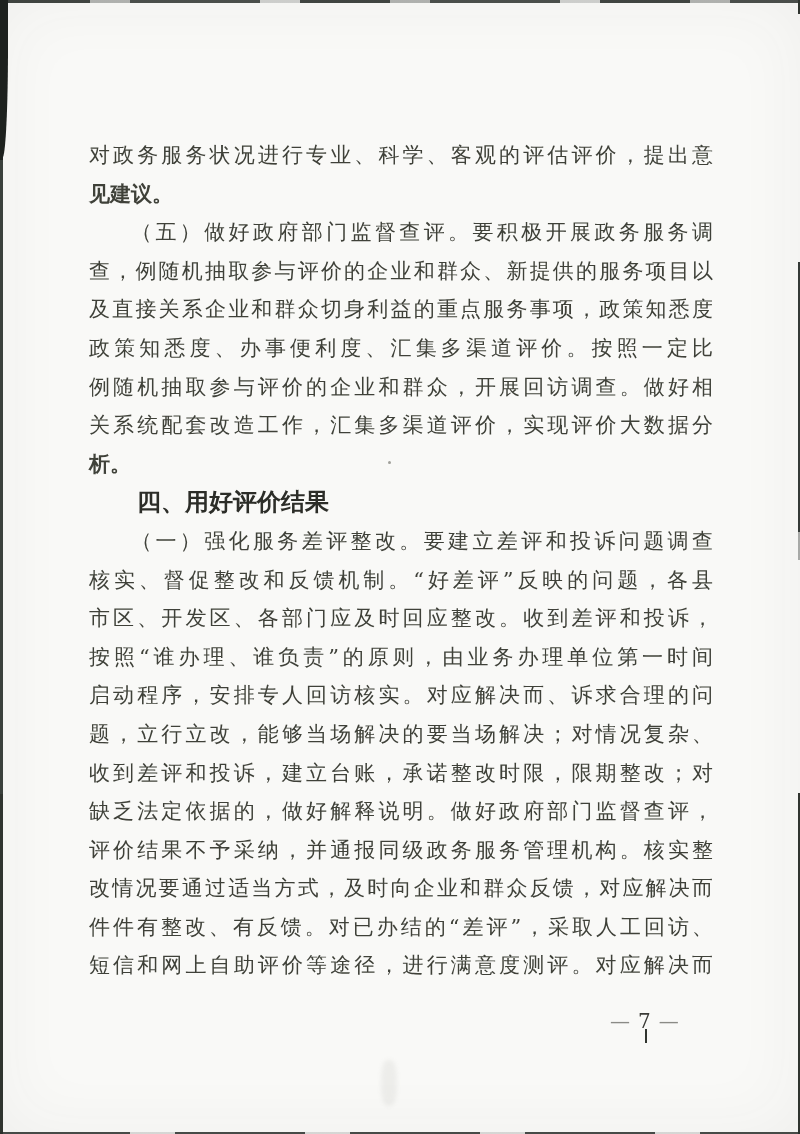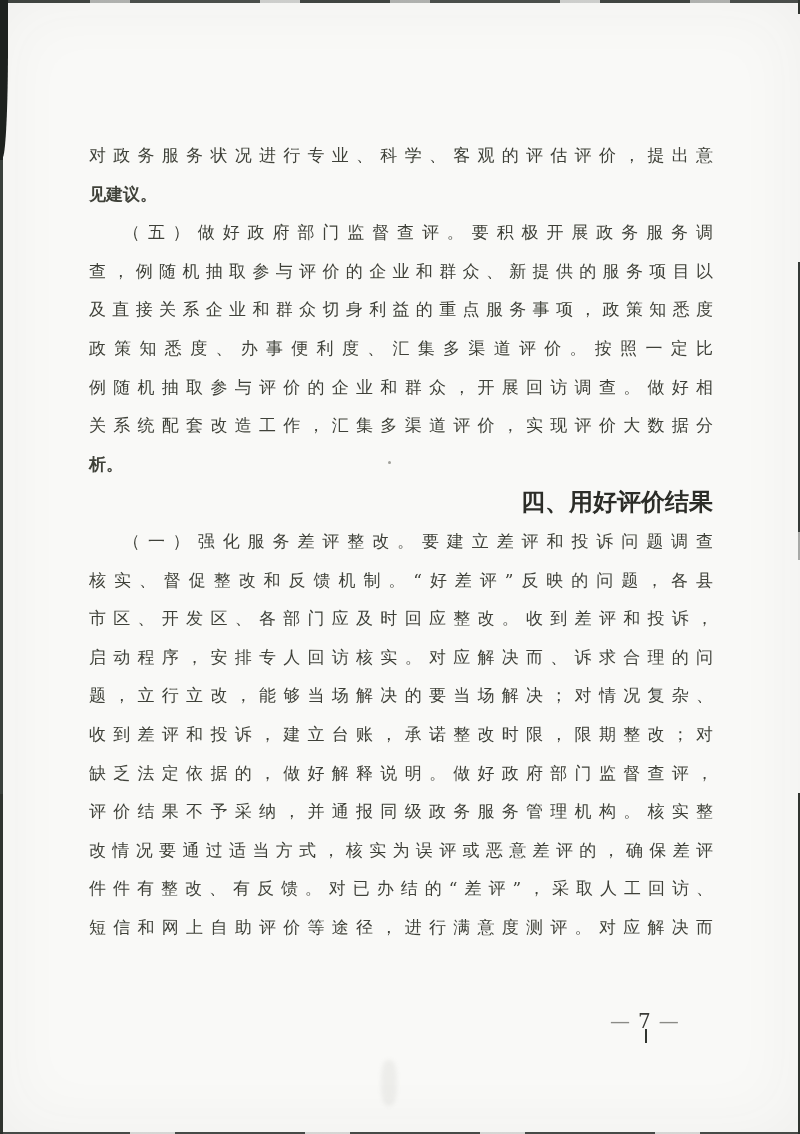--- a/index.html
+++ b/index.html
@@ -60,37 +60,37 @@
   .textblock {
     position: absolute;
     left: 89px;
     top: 136px;
     width: 624px;
     color: #3f4139;
   }
   .line {
     height: 38.6px;
     line-height: 38.6px;
-    font-size: 17px;
+    font-size: 21px;
     letter-spacing: 0;
     white-space: normal;
   }
   .line.j {
     text-align: justify;
     text-align-last: justify;
     text-justify: inter-character;
   }
   .line.s { text-align: left; font-weight: bold; }
   .line.ind { text-indent: 2em; }
   .line.head {
     font-family: "DejaVu Sans", sans-serif;
     font-weight: 700;
     font-size: 24px;
     color: #2c2d28;
-    text-align: right;
+    text-align: left;
   }
 
   
   .footer {
     position: absolute;
     left: 604px;
     top: 1006px;
     font-size: 20px;
     line-height: 30px;
     letter-spacing: 2px;
@@ -120,26 +120,27 @@
     <div class="line j">查，例随机抽取参与评价的企业和群众、新提供的服务项目以</div>
     <div class="line j">及直接关系企业和群众切身利益的重点服务事项，政策知悉度</div>
     <div class="line j">政策知悉度、办事便利度、汇集多渠道评价。按照一定比</div>
     <div class="line j">例随机抽取参与评价的企业和群众，开展回访调查。做好相</div>
     <div class="line j">关系统配套改造工作，汇集多渠道评价，实现评价大数据分</div>
     <div class="line s">析。</div>
     <div class="line head ind">四、用好评价结果</div>
     <div class="line j ind">（一）强化服务差评整改。要建立差评和投诉问题调查</div>
     <div class="line j">核实、督促整改和反馈机制。“好差评”反映的问题，各县</div>
     <div class="line j">市区、开发区、各部门应及时回应整改。收到差评和投诉，</div>
+    <div class="line j">按照“谁办理、谁负责”的原则，由业务办理单位第一时间</div>
     <div class="line j">启动程序，安排专人回访核实。对应解决而、诉求合理的问</div>
     <div class="line j">题，立行立改，能够当场解决的要当场解决；对情况复杂、</div>
     <div class="line j">收到差评和投诉，建立台账，承诺整改时限，限期整改；对</div>
     <div class="line j">缺乏法定依据的，做好解释说明。做好政府部门监督查评，</div>
     <div class="line j">评价结果不予采纳，并通报同级政务服务管理机构。核实整</div>
-    <div class="line j">改情况要通过适当方式，核实为误评或恶意差评的，确保差评</div>
+    <div class="line j">改情况要通过适当方式，及时向企业和群众反馈，对应解决而</div>
     <div class="line j">件件有整改、有反馈。对已办结的“差评”，采取人工回访、</div>
     <div class="line j">短信和网上自助评价等途径，进行满意度测评。对应解决而</div>
   </div>
 
   <div class="footer">
     <span class="dash">—</span><span class="num">7</span><span class="dash">—</span>
   </div>
 
 </div>
 

